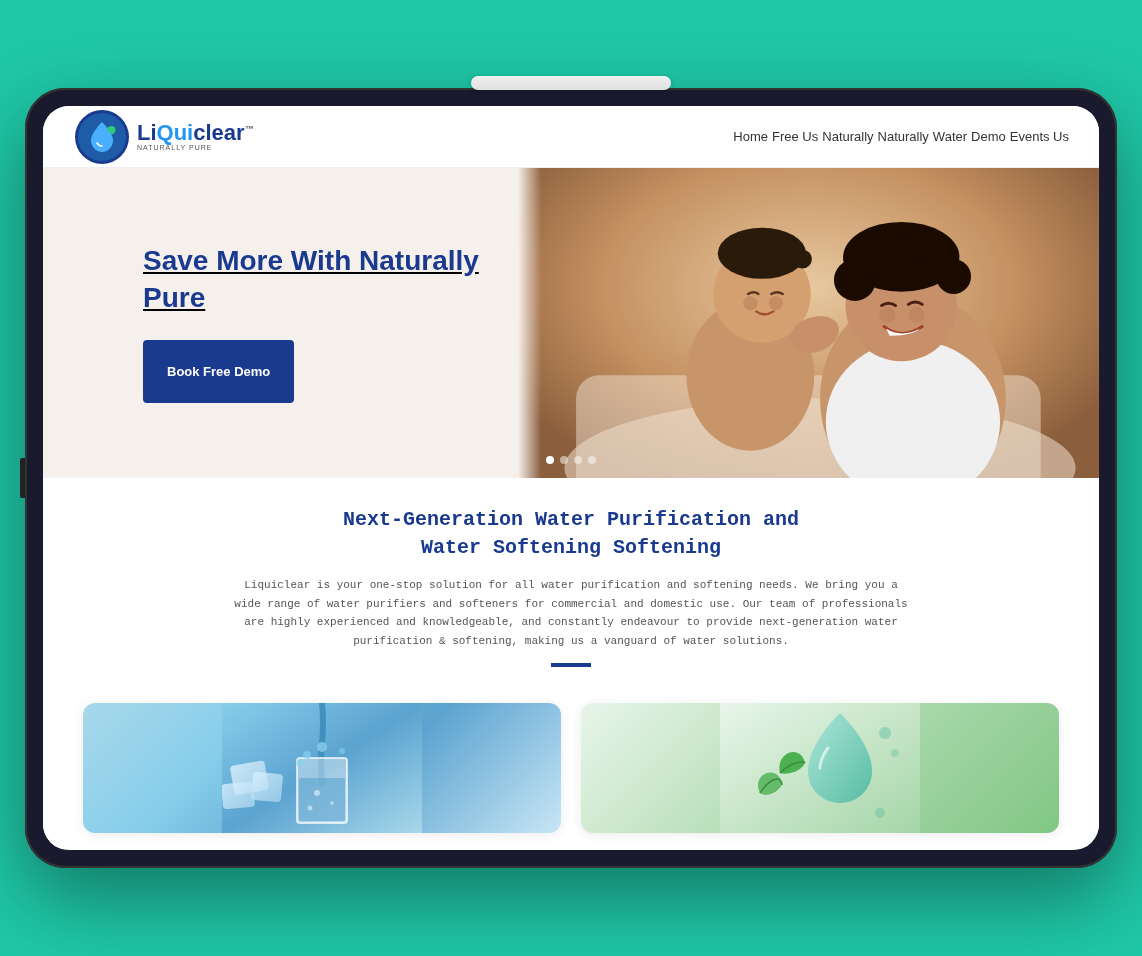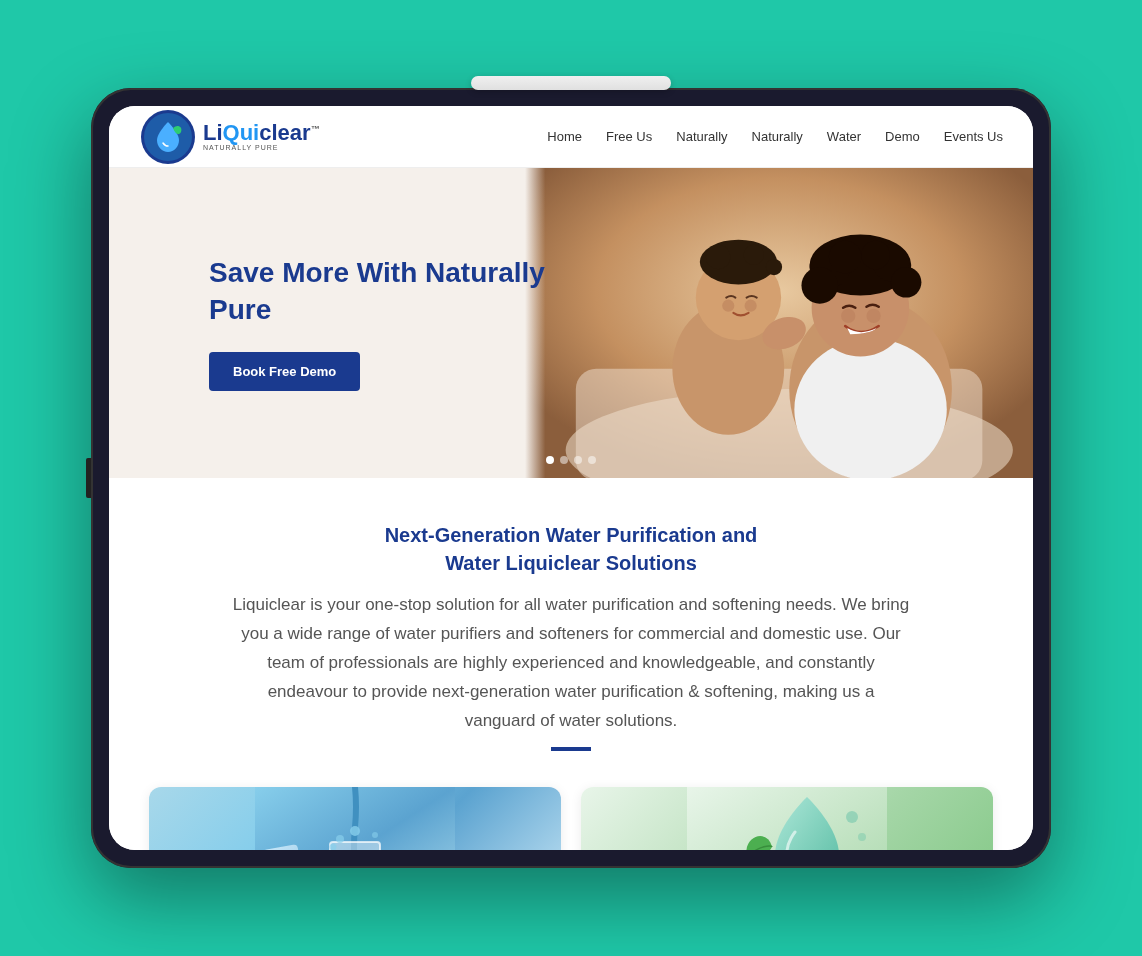--- a/index.html
+++ b/index.html
@@ -8,21 +8,21 @@
       background-color: #1fc8a8;
       display: flex;
       justify-content: center;
       align-items: center;
       min-height: 100vh;
       font-family: Arial, sans-serif;
       overflow: hidden;
     }
 
     .tablet-outer {
-      width: 960px;
+      width: 1092px;
       height: 780px;
       background: #1a1a2e;
       border-radius: 40px;
       position: relative;
       box-shadow: 0 30px 80px rgba(0,0,0,0.4), inset 0 0 0 2px #333;
       padding: 18px;
     }
 
     .tablet-inner {
       width: 100%;
@@ -104,21 +104,21 @@
 
     .logo-tagline {
       font-size: 7px;
       color: #555;
       letter-spacing: 1px;
       text-transform: uppercase;
     }
 
     nav {
       display: flex;
-      gap: 24px;
+      gap: 4px;
     }
 
     nav a {
       text-decoration: none;
       color: #333;
       font-size: 13px;
       font-weight: 500;
     }
 
     
@@ -143,21 +143,21 @@
       font-weight: bold;
       color: #1a3a8f;
       margin-bottom: 24px;
       line-height: 1.3;
     }
 
     .hero-btn {
       background: #1a3a8f;
       color: #fff;
       border: none;
-      padding: 12px 24px;
+      padding: 24px 24px;
       font-size: 13px;
       font-weight: bold;
       border-radius: 4px;
       cursor: pointer;
     }
 
     .side-tab-wrapper {
       position: absolute;
       left: 0;
       top: 40%;
@@ -182,35 +182,36 @@
       background: rgba(255,255,255,0.5);
     }
 
     .dot.active {
       background: #fff;
     }
 
     
     .info-section {
       background: #fff;
-      padding: 43px 40px 20px;
+      padding: 28px 40px 20px;
       text-align: center;
       flex-shrink: 0;
+      font-family: Liberation Mono, monospace;
     }
 
     .info-title {
       font-size: 20px;
       font-weight: bold;
       color: #1a3a8f;
       margin-bottom: 14px;
       line-height: 1.4;
     }
 
     .info-text {
-      font-size: 17px;
+      font-size: 11px;
       color: #555;
       max-width: 680px;
       margin: 8px auto;
       line-height: 1.7;
     }
 
     
     .accent-line {
       width: 40px;
       height: 4px;
@@ -312,21 +313,21 @@
           <a href="#">Events Us</a>
         </nav>
       </header>
 
       <div class="hero">
 
         <div class="side-tab-wrapper">
           
         </div>
 
-        <div class="hero-content" style="margin-left:60px;">
+        <div class="hero-content" style="margin-left:60px;text-decoration:underline;">
           <h1 class="hero-title">Save More With Naturally Pure</h1>
           <button class="hero-btn">Book Free Demo</button>
         </div>
 
         <div class="people-illustration">
           <div class="people-bg">
 
             <svg width="100%" height="100%" viewBox="0 0 500 310" preserveAspectRatio="xMidYMid slice">
 
               <defs>
@@ -403,21 +404,21 @@
           <div class="dot active"></div>
           <div class="dot"></div>
           <div class="dot"></div>
           <div class="dot"></div>
         </div>
       </div>
 
       <div class="info-section">
         <h2 class="info-title">
           <span>Next-Generation Water Purification and</span><br>
-          <span>Water Liquiclear Solutions</span>
+          <span>Water Softening Softening</span>
         </h2>
         <p class="info-text">Liquiclear is your one-stop solution for all water purification and softening needs. We bring you a wide range of water purifiers and softeners for commercial and domestic use. Our team of professionals are highly experienced and knowledgeable, and constantly endeavour to provide next-generation water purification &amp; softening, making us a vanguard of water solutions.</p>
         <div class="accent-line"></div>
       </div>
 
       <div class="cards-section">
 
         <div class="card card-1">
           <div class="card-img">
             <svg width="200" height="130" viewBox="0 0 200 130" preserveAspectRatio="xMidYMid slice">

